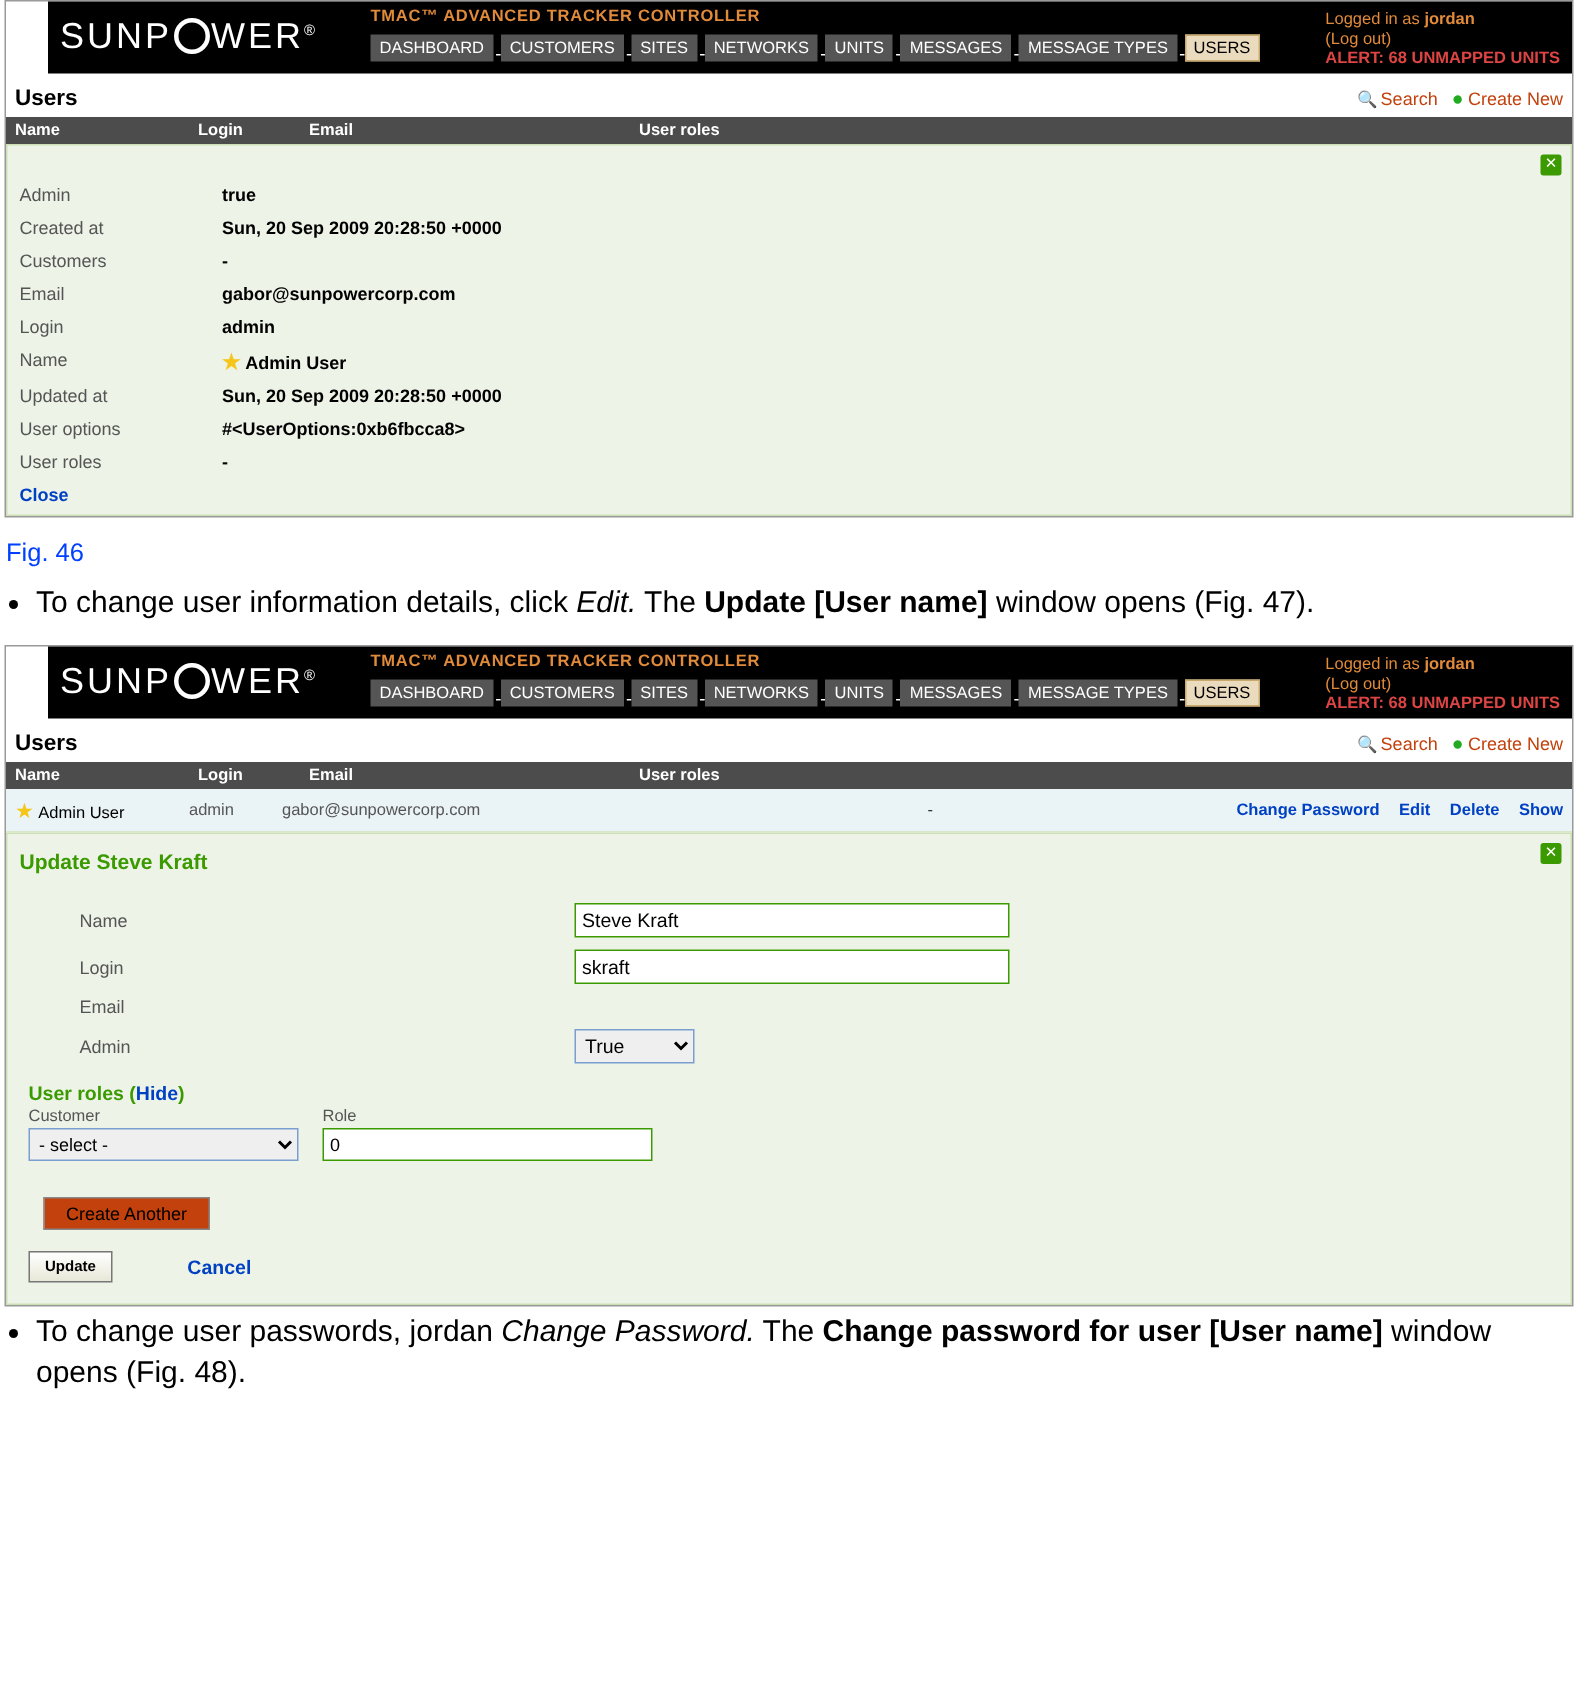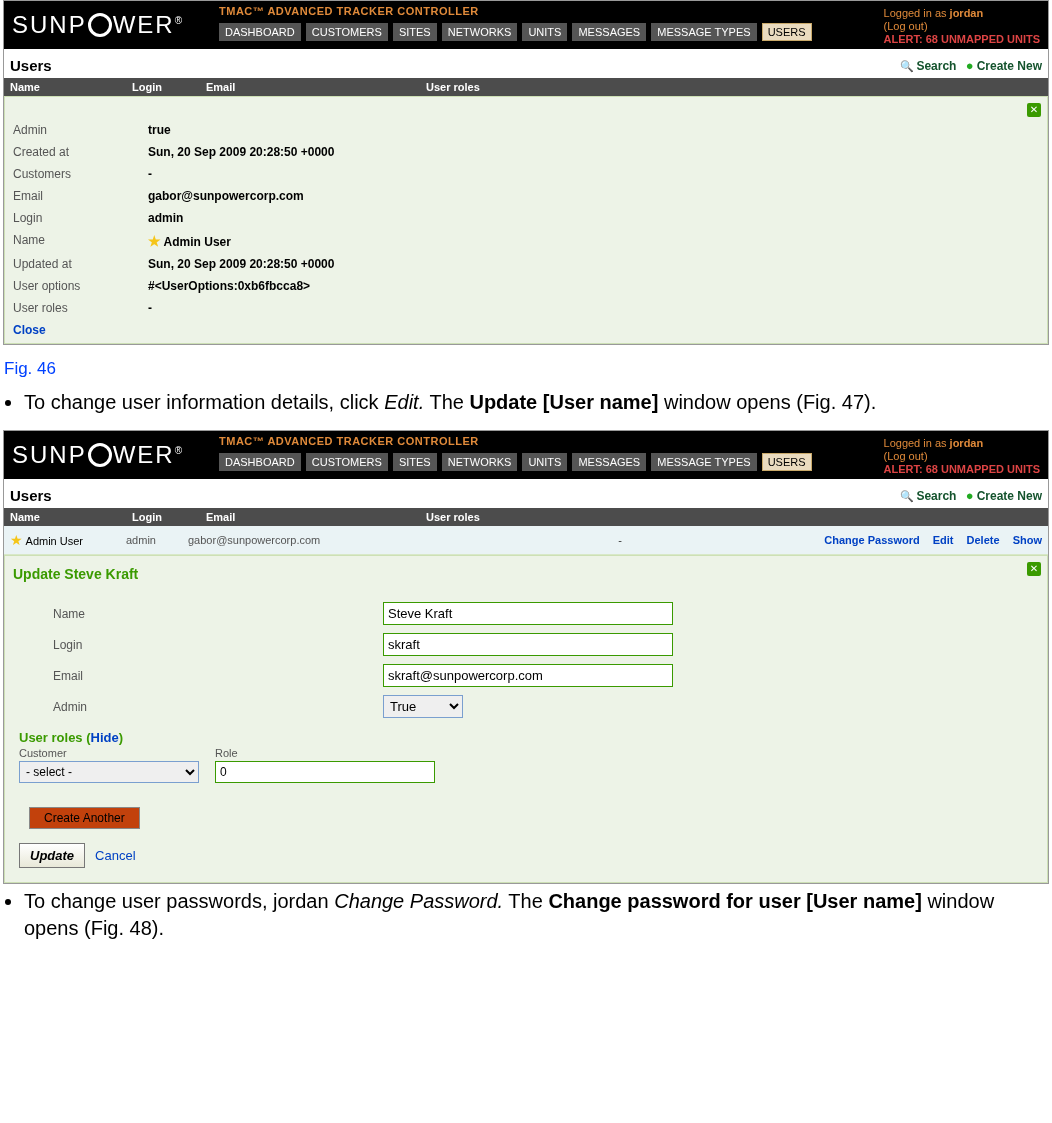--- a/index.html
+++ b/index.html
@@ -1,31 +1,31 @@
 <!DOCTYPE html>
 <html><head>
 <meta charset="utf-8">
 <style>
   body { margin:0; font-family: Arial, Helvetica, sans-serif; background:#fff; width:1052px; }
   .page { padding:0 2px 20px; }
   .app-frame { border:1px solid #999; margin:0 1px; background:#fff; }
-  .app-header { background:#000; color:#fff; display:flex; padding:4px 8px 0; position:relative; height:44px; }
+  .app-header { background:#000; color:#fff; display:flex; padding:4px 8px 0; position:relative; height:44px;margin-left:28px; }
   .logo { font-family:"Arial Black",Arial,sans-serif; font-size:24px; letter-spacing:2px; color:#fff; padding-top:6px; }
   .logo .ring { display:inline-block; width:18px; height:18px; border:3px solid #fff; border-radius:50%; vertical-align:middle; margin:0 1px 4px; }
   .header-right { margin-left:auto; text-align:left; font-size:11px; line-height:13px; color:#e08a3a; padding-top:2px; }
   .header-right .alert { color:#d44; font-weight:bold; }
   .header-right a { color:#e08a3a; text-decoration:none; }
   .header-center { position:absolute; left:215px; top:4px; font-size:11px; }
   .app-title { color:#e08a3a; font-weight:bold; letter-spacing:0.5px; }
-  .tabs { margin-top:6px; }
+  .tabs { margin-top:6px;text-decoration:underline; }
   .tab { display:inline-block; background:#555; color:#fff; font-size:11px; padding:3px 6px; margin-right:2px; cursor:pointer; }
   .tab.active { background:#eadbbf; color:#000; border:1px solid #c9a96a; padding:2px 5px; }
   .section-bar { padding:8px 6px 4px; display:flex; align-items:center; }
   .section-title { font-weight:bold; font-size:15px; }
-  .section-actions { margin-left:auto; font-size:12px; color:#14532d; font-weight:bold; }
+  .section-actions { margin-left:auto; font-size:12px; color:#c2410c; font-weight:normal; }
   .section-actions span { cursor:pointer; margin-left:6px; }
   .ico-search::before { content:"🔍"; font-size:11px; margin-right:2px; }
   .ico-plus::before { content:"●"; color:#2a2; margin-right:3px; font-size:13px; position:relative; }
   .col-header { background:#4c4c4c; color:#fff; font-size:11px; font-weight:bold; display:flex; padding:3px 6px; }
   .col-header .c1{width:122px;} .col-header .c2{width:74px;} .col-header .c3{width:220px;} .col-header .c4{flex:1;}
   .panel { background:#edf3e7; border:1px solid #cde0b5; margin:0; position:relative; padding:10px 8px 6px; }
   .panel-title { color:#3a9a00; font-weight:bold; font-size:14px; }
   .panel-close { position:absolute; right:6px; top:6px; width:14px; height:14px; background:#3a9a00; color:#fff; font-size:10px; line-height:14px; text-align:center; border-radius:2px; cursor:pointer; }
   .kv { display:flex; font-size:12px; padding:4px 0; }
   .kv .k { width:135px; color:#555; }
@@ -43,23 +43,23 @@
   .form-row .fl { width:330px; padding-left:40px; color:#555; }
   .form-row input[type=text], .form-row select.wide { width:280px; border:1px solid #3a9a00; padding:3px 4px; font-size:13px; }
   .form-row select { border:1px solid #7a9fcf; padding:2px; font-size:13px; }
   .sub-title { color:#3a9a00; font-weight:bold; font-size:13px; padding:8px 0 2px 6px; }
   .sub-title .hide { color:#0041c4;text-align:center; }
   .roles-row { display:flex; padding:0 6px 8px; align-items:flex-end; gap:16px; }
   .roles-row label { display:block; font-size:11px; color:#555; margin-bottom:2px; }
   .roles-row select { width:180px; border:1px solid #7a9fcf; padding:2px; font-size:12px; }
   .roles-row input { width:210px; border:1px solid #3a9a00; padding:3px 4px; font-size:12px; }
   .btn { background:#c2410c; border:1px solid #888; padding:3px 14px; font-size:12px; cursor:pointer; }
-  .btn-update { background:linear-gradient(#fff,#e8e8d8); border:1px solid #777; font-weight:bold; padding:4px 10px; font-size:13px; cursor:pointer;font-style:italic; }
+  .btn-update { background:linear-gradient(#fff,#e8e8d8); border:1px solid #777; font-weight:bold; padding:4px 10px; font-size:10px; cursor:pointer; }
   .update-footer { padding:8px 6px; display:flex; align-items:center; gap:10px; }
-  .cancel { color:#0041c4; font-weight:normal; font-size:13px; cursor:pointer; }
+  .cancel { color:#0041c4; font-weight:bold; font-size:13px; cursor:pointer;margin-left:40px; }
 </style>
 </head>
 <body>
 
 <div class="page">
 
 <div class="app-frame">
   <div class="app-header">
     <div class="logo">SUNP<span class="ring"></span>WER<sup style="font-size:10px;">®</sup></div>
     <div class="header-center">
@@ -204,21 +204,20 @@
     <div class="form-row">
           <div class="fl">Name</div>
           <input type="text" value="Steve Kraft" style="">
         </div>
     <div class="form-row">
           <div class="fl">Login</div>
           <input type="text" value="skraft" style="">
         </div>
     <div class="form-row">
           <div class="fl">Email</div>
-          <input type="text" value="skraft@sunpowercorp.com" style="">
         </div>
     <div class="form-row">
           <div class="fl">Admin</div>
           <select style="width:80px;"><option>True</option></select>
         </div>
 
     <div class="sub-title"><span>User roles (</span><span class="hide">Hide</span><span>)</span></div>
     <div class="roles-row">
       <div>
         <label>Customer</label>

